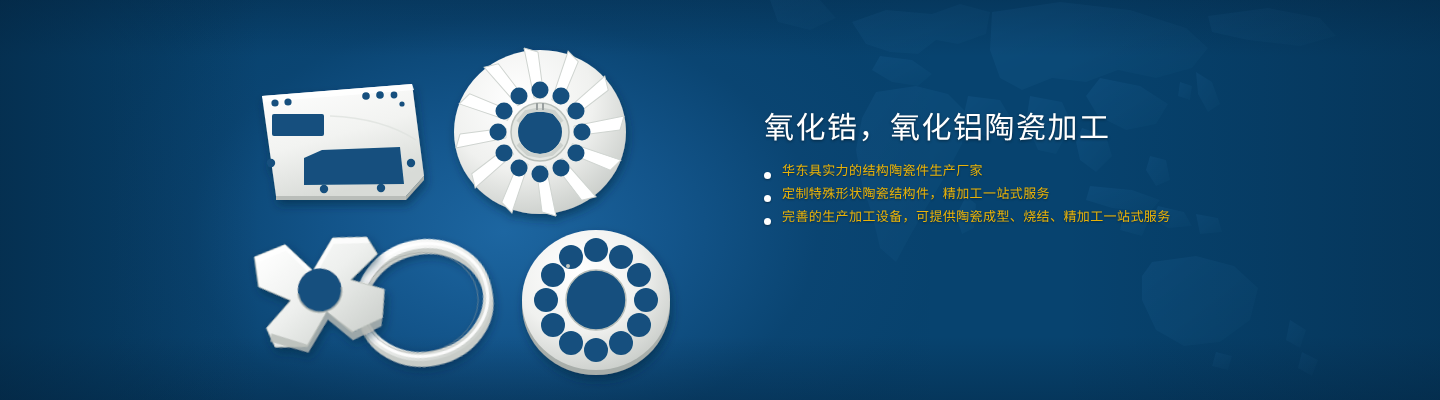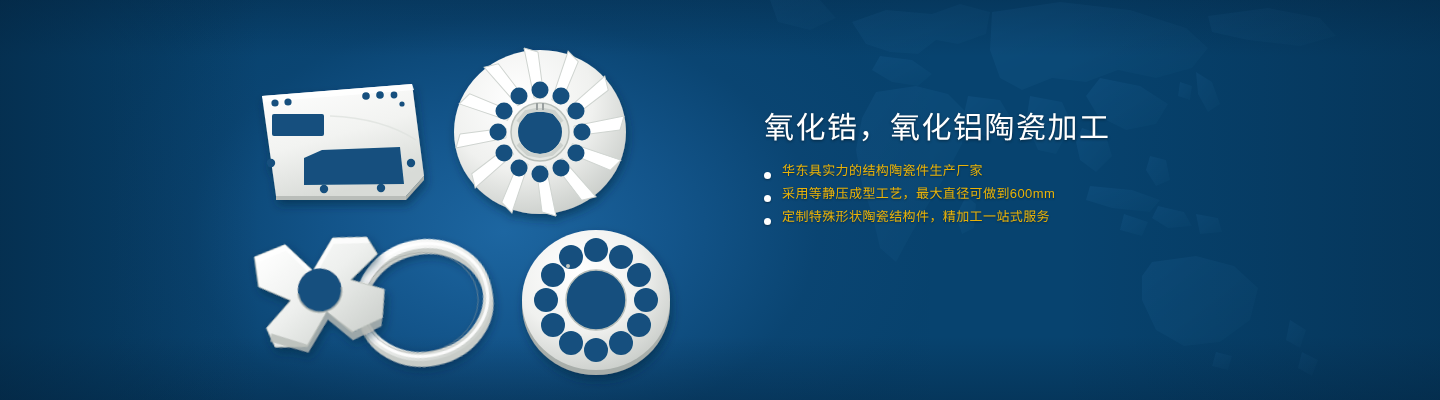--- a/index.html
+++ b/index.html
@@ -327,22 +327,22 @@
   <div class="copy">
     <h1 class="headline">氧化锆，氧化铝陶瓷加工</h1>
 
     <ul class="bullets">
       <li>
         <span class="dot"></span>
         <span>华东具实力的结构陶瓷件生产厂家</span>
       </li>
       <li>
         <span class="dot"></span>
-        <span>采用等静压成型工艺，最大直径可做到600mm</span>
+        <span>定制特殊形状陶瓷结构件，精加工一站式服务</span>
       </li>
       <li>
         <span class="dot"></span>
-        <span>定制特殊形状陶瓷结构件，精加工一站式服务</span>
+        <span>完善的生产加工设备，可提供陶瓷成型、烧结、精加工一站式服务</span>
       </li>
     </ul>
   </div>
 
 </div>
 
 </body></html>

